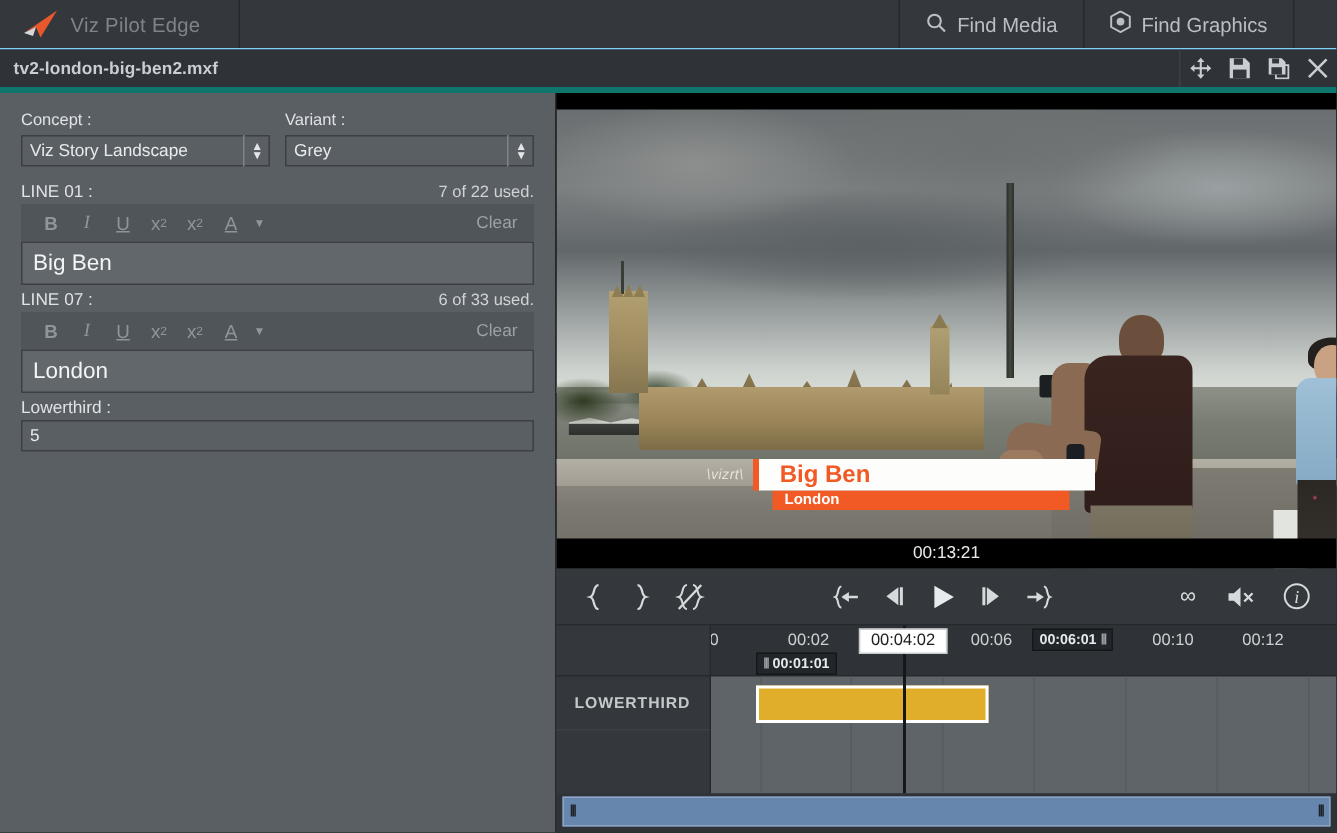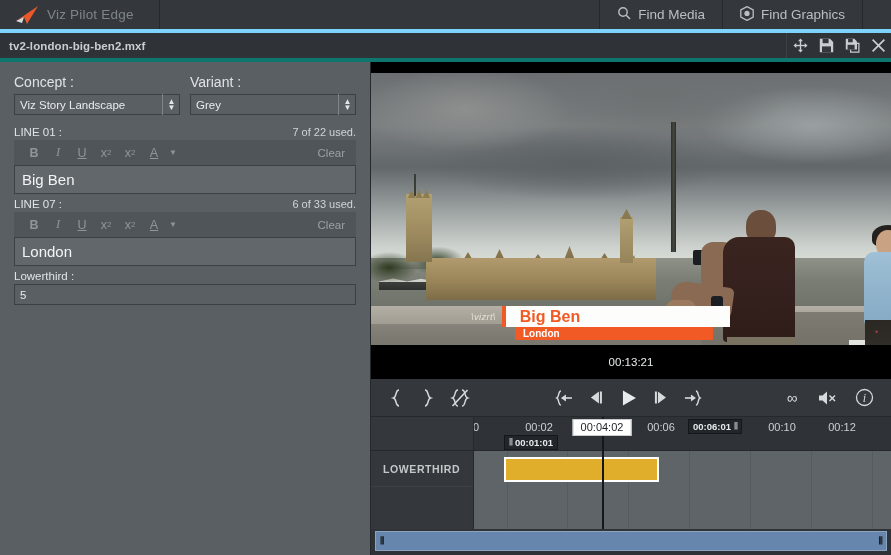--- a/index.html
+++ b/index.html
@@ -9,21 +9,21 @@
     font-family: "Liberation Sans", sans-serif;
     overflow: hidden;
     -webkit-font-smoothing: antialiased;
   }
 
   .app { width: 891px; height: 555px; position: relative; display: flex; flex-direction: column; }
 
   
   .header {
     height: 33px; background: #34383c; display: flex; align-items: stretch;
-    border-bottom: 4px solid #7dd3fc; flex: 0 0 33px;
+    border-bottom: 1px solid #7dd3fc; flex: 0 0 33px;
   }
   .brand {
     width: 160px; display: flex; align-items: center; gap: 7px;
     padding-left: 14px; border-right: 1px solid #26292c;
   }
   .brand-logo { width: 26px; height: 20px; flex: 0 0 26px; position: relative; }
   .brand-name { color: #7e8589; font-size: 13.5px; letter-spacing: .2px; white-space: nowrap; }
   .header-gap { flex: 1; border-right: 1px solid #26292c; min-width: 0; }
   .htab {
     display: flex; align-items: center; justify-content: center; gap: 7px;
@@ -54,21 +54,21 @@
   .body { flex: 1; display: flex; min-height: 0; }
 
   .leftpane {
     width: 371px; flex: 0 0 371px; background: #5a5f64;
     border-right: 1px solid #26292c; padding: 12px 14px 0 14px;
     overflow: hidden;
   }
 
   .row2 { display: flex; gap: 10px; margin-bottom: 11px; }
   .fieldgroup { flex: 1; min-width: 0; }
-  .flabel { color: #dfe3e6; font-size: 14px; margin-bottom: 4px; display: block; }
+  .flabel { color: #dfe3e6; font-size: 11px; margin-bottom: 4px; display: block; }
 
   .selwrap { position: relative; height: 21px; }
   select.sel {
     width: 100%; height: 21px; background: #5a5f64; color: #e8ebed;
     border: 1px solid #3c4045; font-size: 11.5px; padding: 0 22px 0 5px;
     font-family: "Liberation Sans", sans-serif; -webkit-appearance: none; appearance: none;
     border-radius: 0; cursor: pointer;
   }
   .sel-arrow {
     position: absolute; right: 4px; top: 0; height: 21px; width: 14px;
@@ -254,21 +254,21 @@
     padding-left: 14px;
   }
   .lt-title { color: #f15a24; font-size: 16px; font-weight: bold; line-height: 1; }
   .lt-orange {
     margin-left: 44px; width: 198px; height: 13px; background: #f15a24;
     display: flex; align-items: center; padding-left: 8px;
   }
   .lt-sub { color: #fff; font-size: 10px; font-weight: bold; line-height: 1; }
 
   .tc-strip {
-    position: absolute; left: 0; right: 0; bottom: 0; height: 34px; background: #000;
+    position: absolute; left: 0; right: 0; bottom: 0; height: 20px; background: #000;
     display: flex; align-items: center; justify-content: center; z-index: 6;
   }
   .tc-text { color: #e9ecee; font-size: 11.5px; }
 
   
   .transport {
     flex: 0 0 38px; background: #34383c; display: flex; align-items: center;
     position: relative; border-bottom: 1px solid #26292c;
   }
   .tgroup { display: flex; align-items: center; }

